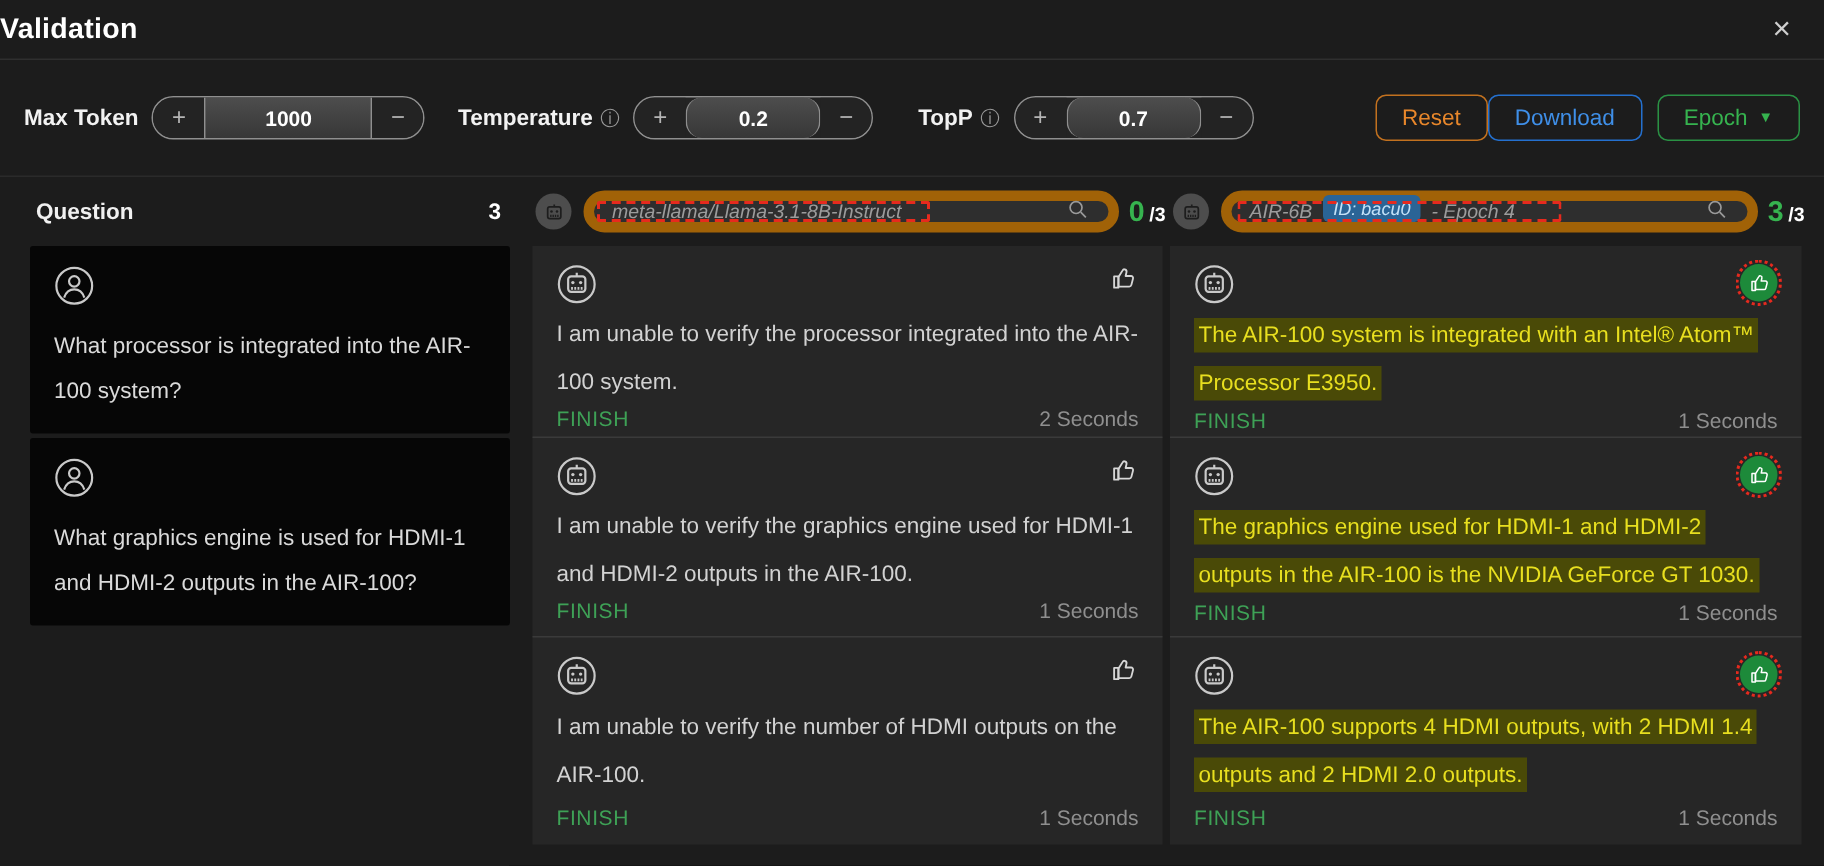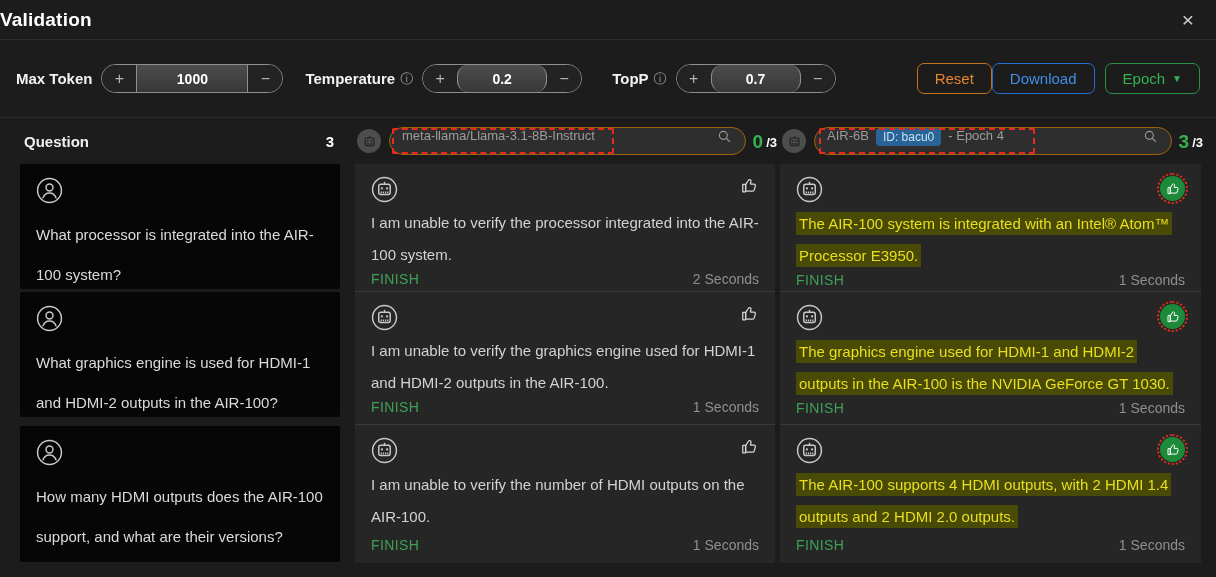--- a/index.html
+++ b/index.html
@@ -36,40 +36,40 @@
   
   .colhead { display:flex; align-items:center; height:46px; padding-left:20px; }
   .qh { width:320px; margin-right:17px; display:flex; align-items:center; justify-content:space-between; padding:0 6px 0 4px;gap:44px; }
   .qh .qh-label { font-size:15px; font-weight:600; color:#f0f0f0; }
   .qh .qh-count { font-size:15px; font-weight:bold; color:#fff; }
   .mh { display:flex; align-items:center; }
   .mh-a { width:420px; margin-right:5px; } .mh-b { width:421px; }
   .bot-chip { width:24px; height:24px; border-radius:50%; background:#4d4d4d; color:#1d1d1d;
     display:flex; align-items:center; justify-content:center; flex:none; }
   .bot-chip svg { width:17px; height:17px; }
-  .pill { position:relative; flex:1; height:28px; margin-left:8px; border:1px solid #a16207;
-    border-radius:14px; background:#2e2e2e; display:flex; align-items:flex-start; padding:0 12px; cursor:text; }
+  .pill { position:relative; flex:1; height:28px; margin-left:8px; border:7px solid #a16207;
+    border-radius:14px; background:#2e2e2e; display:flex; align-items:flex-end; padding:0 12px; cursor:text;font-style:italic; }
   .pill-text { font-size:13px; color:#9c9c9c; white-space:nowrap; }
   .pill .search-ic { margin-left:auto; color:#9a9a9a; width:17px; height:17px; flex:none; }
   .badge { background:#2a6496; color:#c3e2f8; font-size:12px; border-radius:4px; padding:2px 7px; margin:0 7px; white-space:nowrap; }
   .redbox { position:absolute; top:0; bottom:0; border:2.5px dashed #e62a1e; border-radius:2px; pointer-events:none; }
   .redbox-a { left:2px; width:222px; } .redbox-b { left:4px; width:216px; }
   .score { display:flex; align-items:flex-end; margin-left:7px; flex:none; }
   .score-num { color:#36b34f; font-size:19px; font-weight:bold; line-height:1; }
   .score-den { color:#fff; font-size:13px; font-weight:bold; margin-left:3px; padding-bottom:1px; }
   
   .cards { display:flex; align-items:flex-start; padding-left:20px; }
   .qcol { width:320px; margin-right:15px; }
   .acol { width:420px; margin-right:5px; } .bcol { width:421px; }
   .panel { background:#262626; }
   .qcard { background:#060606; border-radius:2px; padding:13px 16px; height:125px; margin-bottom:3px; }
   .qcard.q2 { margin-bottom:9px; height:125px; }
   .qcard.q3 { height:136px; margin-bottom:0; }
   .avatar { width:27px; height:27px; color:#c9c9c9; }
-  .qtext { margin-top:7px; font-size:15px; line-height:40px; color:#dadada; }
+  .qtext { margin-top:7px; font-size:15px; line-height:30px; color:#dadada; }
   .acell { padding:12px 16px 10px; display:flex; flex-direction:column; }
   .acell.r1 { height:127px; } .acell.r2 { height:133px; border-top:1px solid #3a3a3a; }
   .acell.r3 { height:139px; border-top:1px solid #3a3a3a; }
   .acell-top { display:flex; align-items:flex-start; justify-content:space-between; height:28px; }
   .thumb { color:#d6d6d6; width:20px; height:20px; cursor:pointer; }
   .thumb svg { width:20px; height:20px; }
   .thumb-ring { border:2.5px dotted #e62a1e; border-radius:50%; padding:1px; margin:-3px -3px 0 0; cursor:pointer; }
   .thumb-approved { width:25px; height:25px; border-radius:50%; background:#1d8a3a; color:#fff;
     display:flex; align-items:center; justify-content:center; }
   .thumb-approved svg { width:16px; height:16px; }
@@ -214,26 +214,20 @@
             <use href="#i-person"></use>
           </svg>
         <div class="qtext">What processor is integrated into the AIR-100 system?</div>
       </div>
       <div class="qcard q2">
         <svg class="avatar">
             <use href="#i-person"></use>
           </svg>
         <div class="qtext">What graphics engine is used for HDMI-1 and HDMI-2 outputs in the AIR-100?</div>
       </div>
-      <div class="qcard q3">
-        <svg class="avatar">
-            <use href="#i-person"></use>
-          </svg>
-        <div class="qtext">How many HDMI outputs does the AIR-100 support, and what are their versions?</div>
-      </div>
     </div>
 
     <div class="acol panel">
       <div class="acell r1">
         <div class="acell-top">
           <svg class="avatar">
               <use href="#i-robot"></use>
             </svg>
           <span class="thumb"><svg>
                 <use href="#i-thumb"></use>

